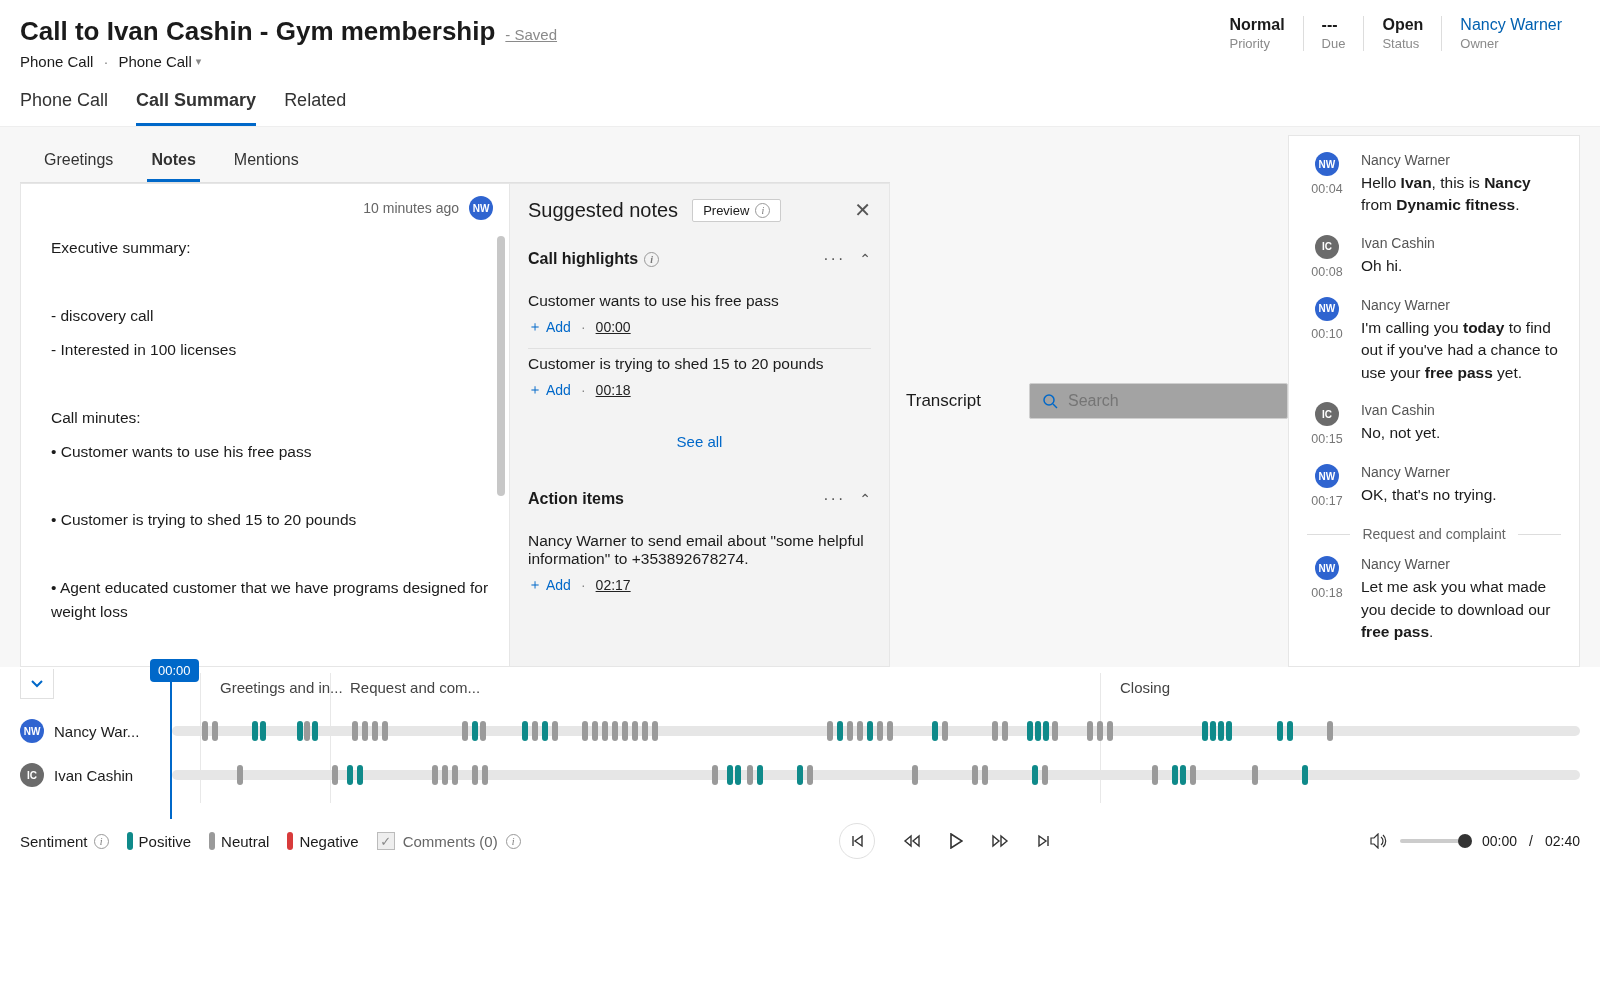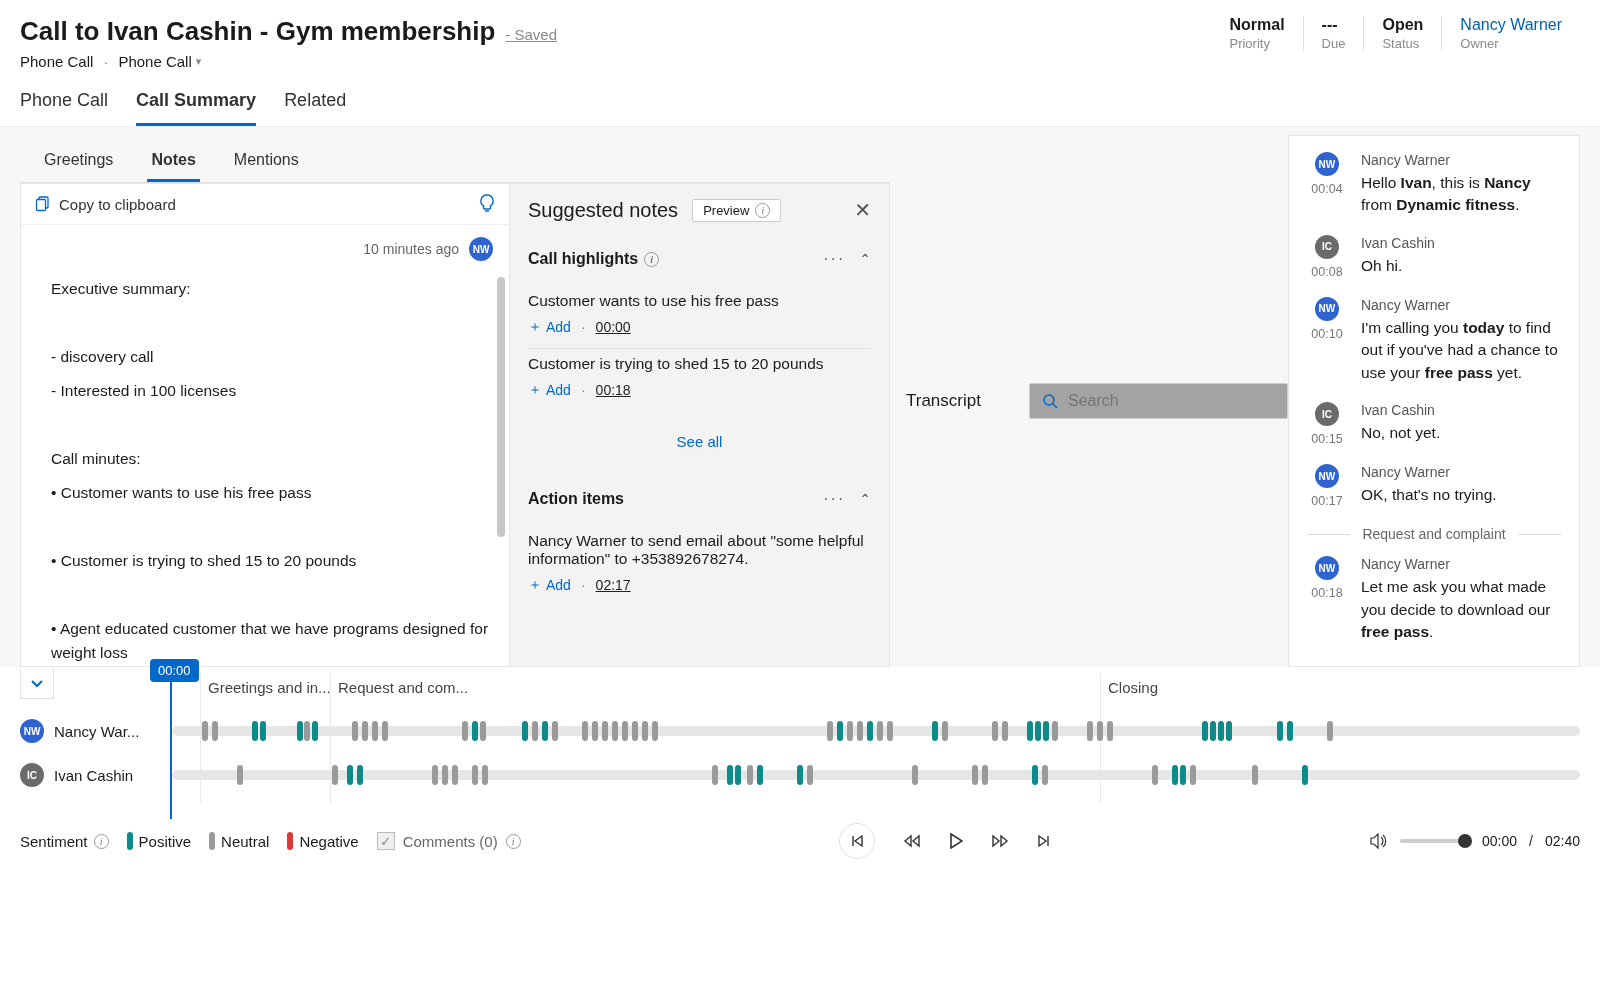--- a/index.html
+++ b/index.html
@@ -88,21 +88,21 @@
   .tr-text b { font-weight: 700; }
   .tr-divider { display: flex; align-items: center; gap: 12px; color: #666; font-size: 14px; margin: 8px 0 14px; }
   .tr-divider::before, .tr-divider::after { content: ""; flex: 1; height: 1px; background: #ddd; }
   
   
   .timeline { padding: 0 20px 10px 20px; background: #fff; position: relative; }
   .collapse-btn { position: absolute; left: 20px; top: -4px; width: 34px; height: 30px; border: 1px solid #e0e0e0; border-top:none; background: #fff; display: flex; align-items: center; justify-content: center; color: #0068c9; cursor: pointer; }
   .playhead { position: absolute; left: 170px; top: -4px; width: 2px; height: 150px; background: #0068c9; z-index: 5; }
   .playhead-bubble { position: absolute; left: 150px; top: -14px; background: #0068c9; color:#fff; font-size: 13px; padding: 4px 8px; border-radius: 4px; z-index:6;}
   .segment-labels { display: flex; position: relative; height: 36px; margin-left: 160px; margin-top: 6px;}
-  .seg-lbl { position: absolute; font-size: 15px; color: #444; top: 6px; }
+  .seg-lbl { position: absolute; font-size: 15px; color: #444; top: 6px; margin-left: 12px; }
   .seg-line { position:absolute; top:0; width:1px; height:130px; background:#e8e8e8;}
   
   .speaker-row { display: flex; align-items: center; gap: 12px; height: 44px; }
   .speaker-label { width: 140px; display: flex; align-items: center; gap: 10px; font-size: 15px; }
   .track { flex: 1; height: 10px; background: #e6e6e6; border-radius: 5px; position: relative; }
   .tick { position: absolute; top: -5px; width: 6px; height: 20px; border-radius: 3px; }
   .tick.pos { background: #0f8a8a; }
   .tick.neu { background: #9a9a9a; }
   
   .footer { display: flex; align-items: center; justify-content: space-between; padding: 16px 20px 10px; font-size: 15px; }
@@ -173,35 +173,20 @@
 
   <div class="left-col">
     <div class="sub-tabs" id="sub-tabs">
         <span class="sub-tab">Greetings</span>
         <span class="sub-tab active">Notes</span>
         <span class="sub-tab">Mentions</span>
       </div>
     <div class="notes-split">
 
       <div class="notes-pane">
-        <div class="notes-toolbar">
-          <span class="copy-btn">
-            <svg width="16" height="16" viewBox="0 0 16 16">
-                <rect x="4" y="1" width="9" height="11" rx="1" fill="none" stroke="#0068c9" stroke-width="1.3"></rect>
-                <rect x="1.5" y="3.5" width="9" height="11" rx="1" fill="#fff" stroke="#0068c9" stroke-width="1.3"></rect>
-              </svg>
-            <span>Copy to clipboard</span>
-          </span>
-          <span class="bulb">
-            <svg width="16" height="20" viewBox="0 0 16 20">
-                <path d="M8 1a6 6 0 0 0-3.5 10.9V14a1 1 0 0 0 1 1h5a1 1 0 0 0 1-1v-2.1A6 6 0 0 0 8 1z" fill="none" stroke="#0068c9" stroke-width="1.4"></path>
-                <line x1="6" y1="17" x2="10" y2="17" stroke="#0068c9" stroke-width="1.4"></line>
-              </svg>
-          </span>
-        </div>
         <div class="notes-meta">
           <span>10 minutes ago</span>
           <span class="avatar av-nw">NW</span>
         </div>
         <div class="notes-body" id="notes-body">
           <div class="notes-scroll-thumb"></div>
         <p>Executive summary:</p>
             <p>&nbsp;</p>
             <p>- discovery call</p>
             <p>- Interested in 100 licenses</p>

